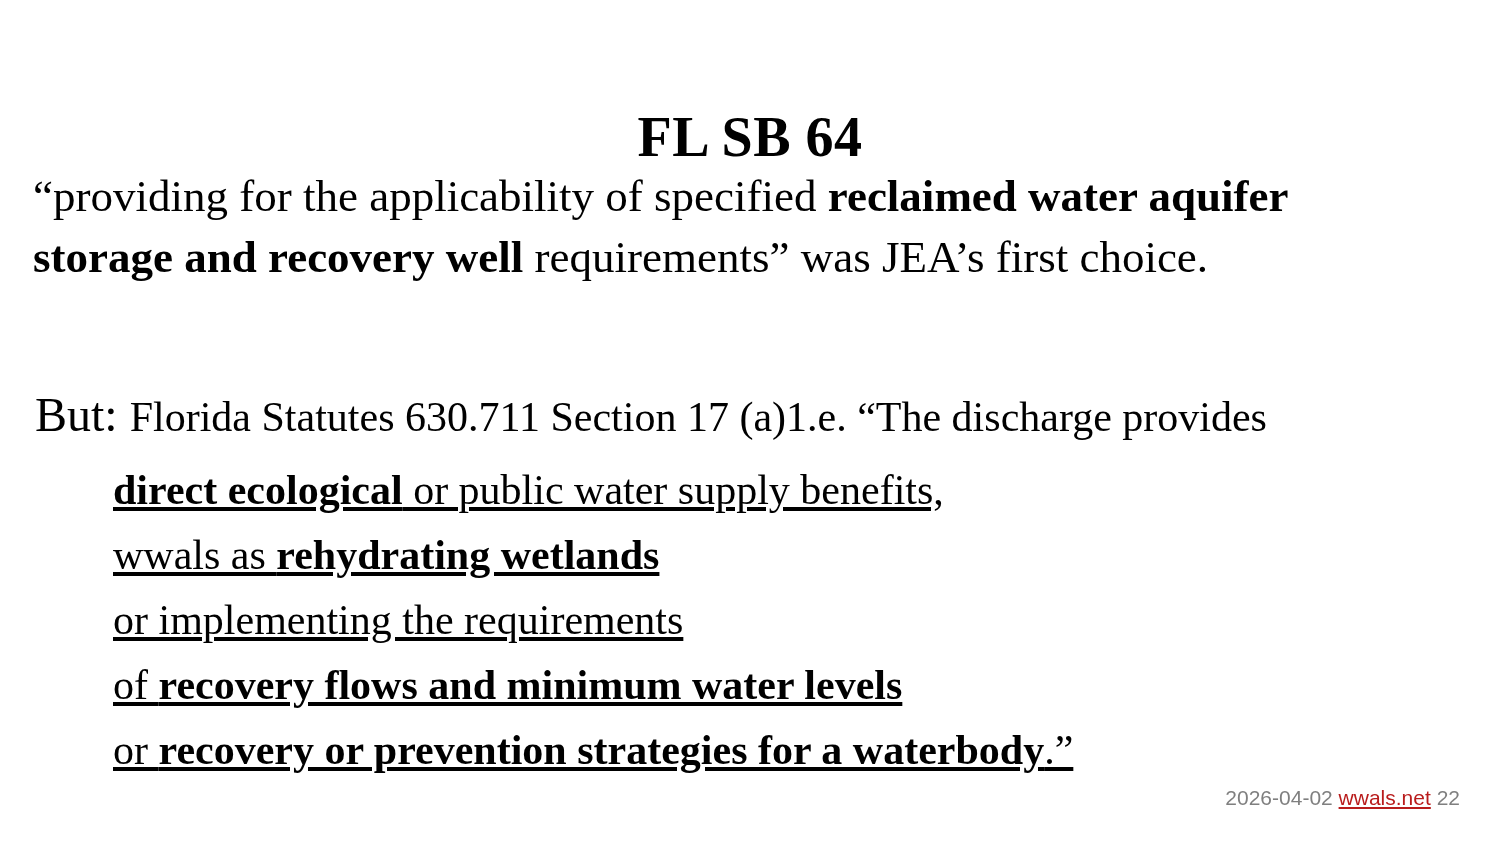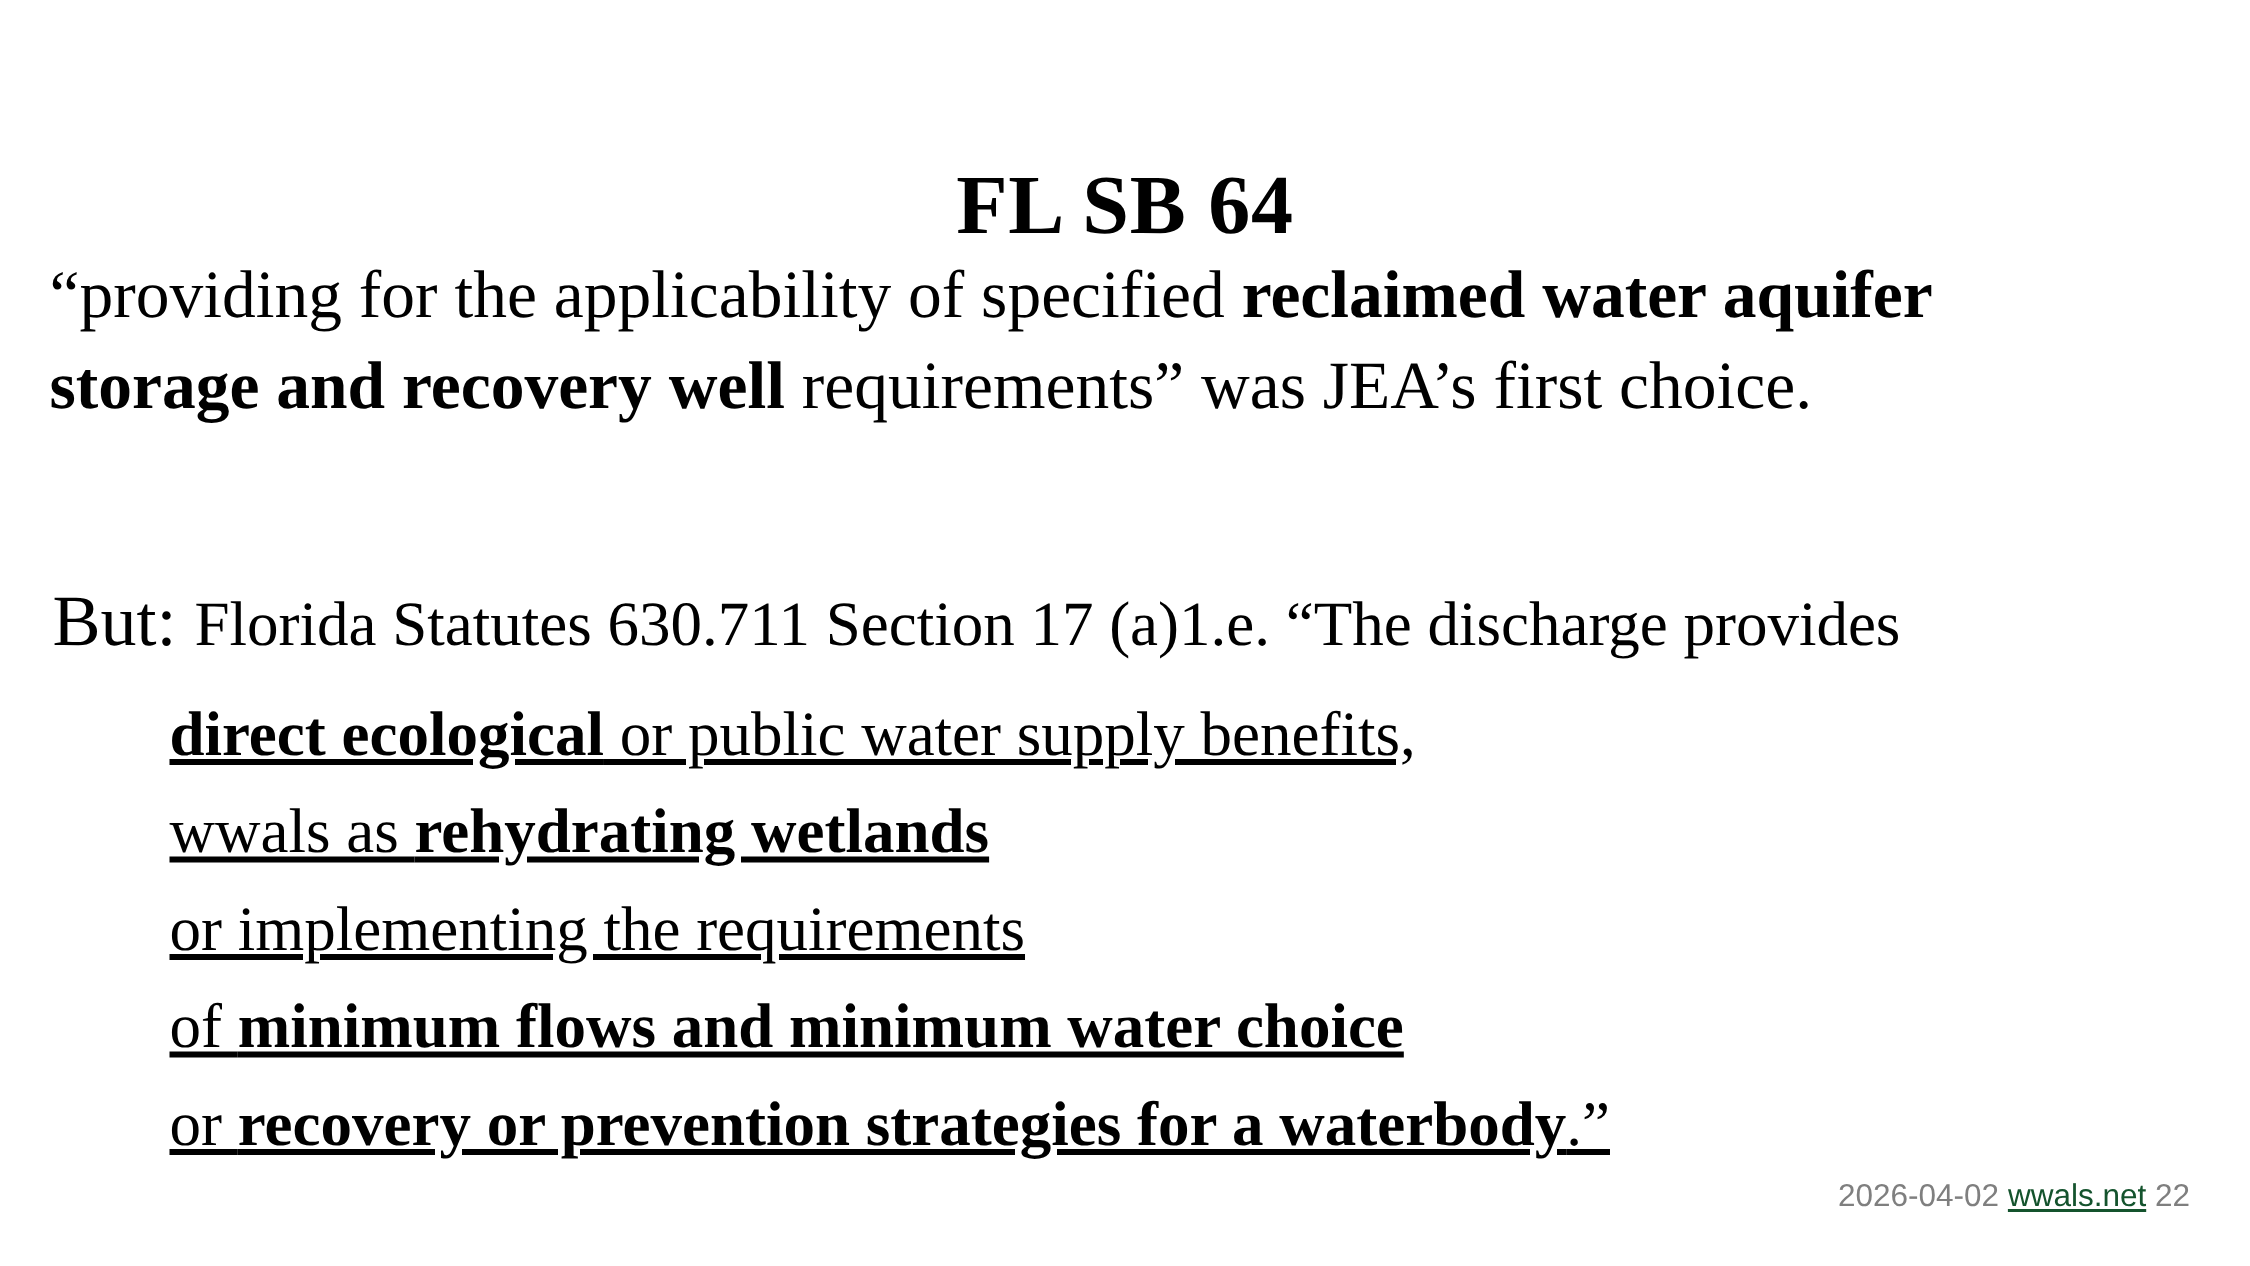--- a/index.html
+++ b/index.html
@@ -53,21 +53,21 @@
 
   .slide-footer {
     position: absolute;
     top: 786px; right: 40px;
     font-family: "Liberation Sans", sans-serif;
     font-size: 21px;
     color: #7f7f7f;
     white-space: nowrap;
   }
   .slide-footer a {
-    color: #14532d;
+    color: #b91c1c;
     text-decoration: underline;
     cursor: pointer;
   }
 </style>
 </head>
 <body>
 
 <div class="slide">
 
   <div class="slide-title">FL SB 64</div>
@@ -78,21 +78,21 @@
   </div>
 
   <div class="but-line">
     <span class="but-prefix">But: </span><span>Florida Statutes 630.711 Section 17 (a)1.e. “The discharge provides</span>
   </div>
 
   <div class="statute-quote-list">
     <div class="statute-line"><span class="b">direct ecological</span><span> or public water supply benefits,</span></div>
     <div class="statute-line"><span>wwals as </span><span class="b">rehydrating wetlands</span></div>
     <div class="statute-line"><span>or implementing the requirements</span></div>
-    <div class="statute-line"><span>of </span><span class="b">minimum flows and minimum water choice</span></div>
+    <div class="statute-line"><span>of </span><span class="b">recovery flows and minimum water levels</span></div>
     <div class="statute-line"><span>or </span><span class="b">recovery or prevention strategies for a waterbody</span><span>.”</span></div>
   </div>
 
   <div class="slide-footer">
     <span>2026-04-02</span>
     <a>wwals.net</a>
     <span>22</span>
   </div>
 
 </div>

